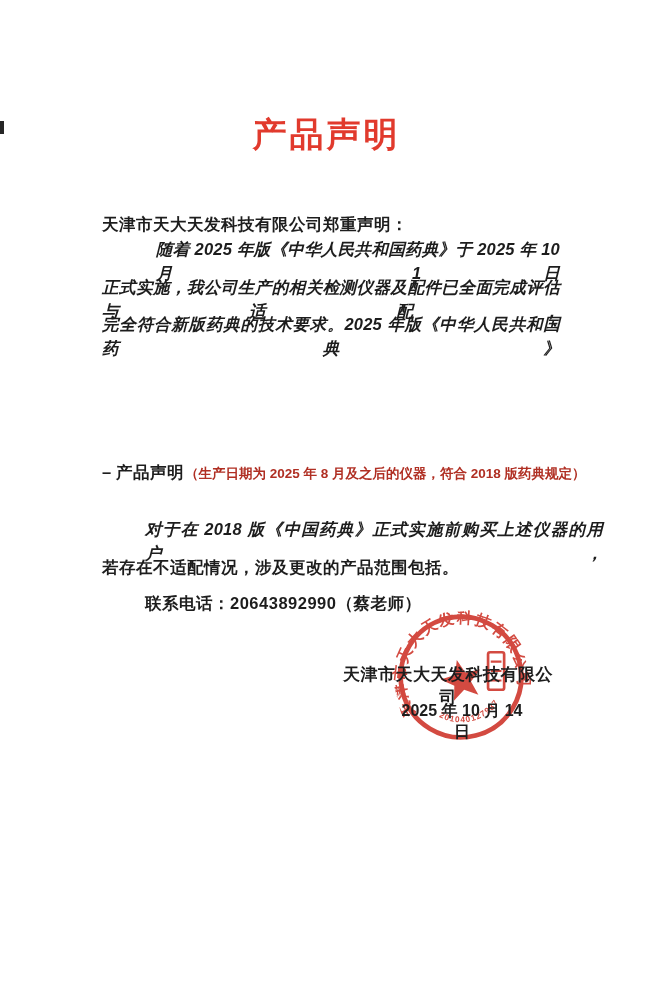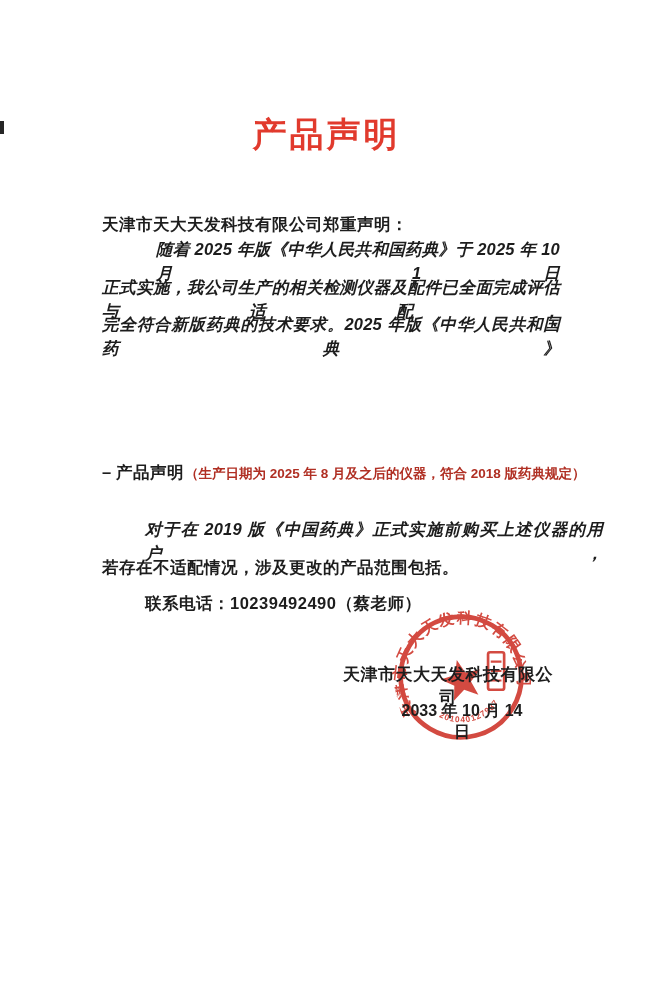--- a/index.html
+++ b/index.html
@@ -82,24 +82,24 @@
   <div class="line t-intro">天津市天大天发科技有限公司郑重声明：</div>
 
   <div class="line fill ind-lg t-p1a">随着 2025 年版《中华人民共和国药典》于 2025 年 10 月 1 日</div>
   <div class="line fill t-p1b">正式实施，我公司生产的相关检测仪器及配件已全面完成评估与适配，</div>
   <div class="line fill t-p1c">完全符合新版药典的技术要求。2025 年版《中华人民共和国药典》</div>
 
   <div class="line bullet t-b2">
     <span class="dash">–</span><span class="pname">产品声明</span><span class="pnote">（生产日期为 2025 年 8 月及之后的仪器，符合 2018 版药典规定）</span>
   </div>
 
-  <div class="line fill ind-md t-p2a">对于在 2019 版《中国药典》正式实施前购买上述仪器的用户，</div>
+  <div class="line fill ind-md t-p2a">对于在 2018 版《中国药典》正式实施前购买上述仪器的用户，</div>
   <div class="line t-p2b">若存在不适配情况，涉及更改的产品范围包括。</div>
 
-  <div class="line ind-md t-contact">联系电话：10239492490（蔡老师）</div>
+  <div class="line ind-md t-contact">联系电话：20643892990（蔡老师）</div>
 
   <svg class="seal" viewBox="0 0 200 200" aria-hidden="true">
     <defs>
       <path id="arcTop" d="M 22 138 A 85 85 0 1 1 178 138" fill="none"></path>
       <path id="arcBottom" d="M 52 148 A 68 68 0 0 0 148 148" fill="none"></path>
     </defs>
     <circle class="seal-ring" cx="100" cy="100" r="90"></circle>
     <polygon class="seal-star" points="100,74 107.9,95.1 130.4,96.1 112.8,110.2 118.8,131.9 100,119.5 81.2,131.9 87.2,110.2 69.6,96.1 92.1,95.1"></polygon>
     <text class="seal-ring-text">
       <textPath href="#arcTop" startOffset="2" textLength="332" lengthAdjust="spacing">天津市天大天发科技有限公司</textPath>
@@ -107,15 +107,15 @@
     <text class="seal-code">
       <textPath href="#arcBottom" startOffset="2" textLength="102" lengthAdjust="spacing">201040127987</textPath>
     </text>
     <g class="seal-box" transform="rotate(14 153 104)">
       <rect x="141" y="76" width="24" height="56" rx="3"></rect>
       <path d="M145 90 h16 M145 104 h16 M145 118 h16"></path>
     </g>
   </svg>
 
   <div class="sig-company">天津市天大天发科技有限公司</div>
-  <div class="sig-date">2033 年 10 月 14 日</div>
+  <div class="sig-date">2025 年 10 月 14 日</div>
 
 </div>
 
 </body></html>

